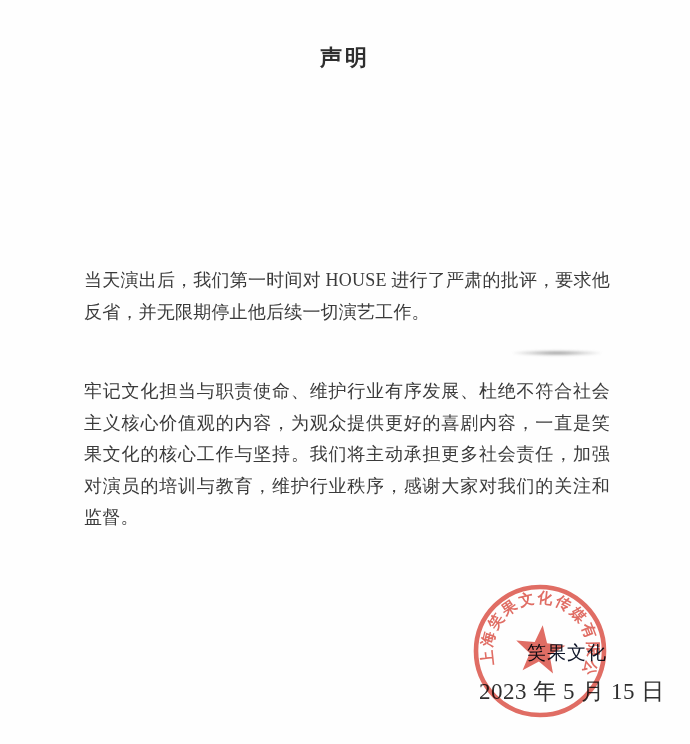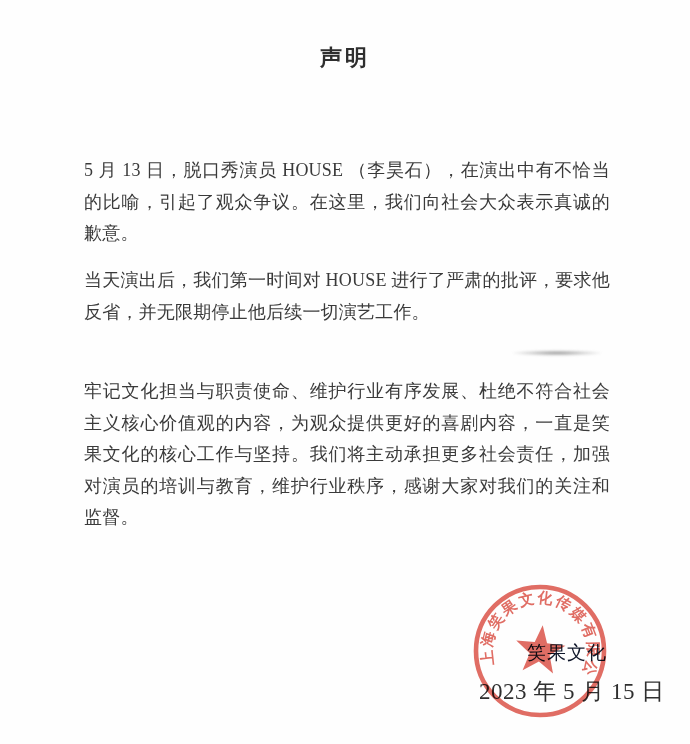--- a/index.html
+++ b/index.html
@@ -82,21 +82,20 @@
     letter-spacing: 2.2px;
   }
 </style>
 </head>
 <body>
 
 <div class="page">
 
   <div class="doc-title">声明</div>
 
-  <div class="para para-1">5 月 13 日，脱口秀演员 HOUSE （李昊石），在演出中有不恰当的比喻，引起了观众争议。在这里，我们向社会大众表示真诚的歉意。</div>
 
   <div class="para para-2">当天演出后，我们第一时间对 HOUSE 进行了严肃的批评，要求他反省，并无限期停止他后续一切演艺工作。</div>
 
   <div class="para para-3">牢记文化担当与职责使命、维护行业有序发展、杜绝不符合社会主义核心价值观的内容，为观众提供更好的喜剧内容，一直是笑果文化的核心工作与坚持。我们将主动承担更多社会责任，加强对演员的培训与教育，维护行业秩序，感谢大家对我们的关注和监督。</div>
 
   <div class="scan-smudge"></div>
 
   <div class="sign-line">笑果文化</div>
 
   <div class="date-line">2023 年 5 月 15 日</div>

